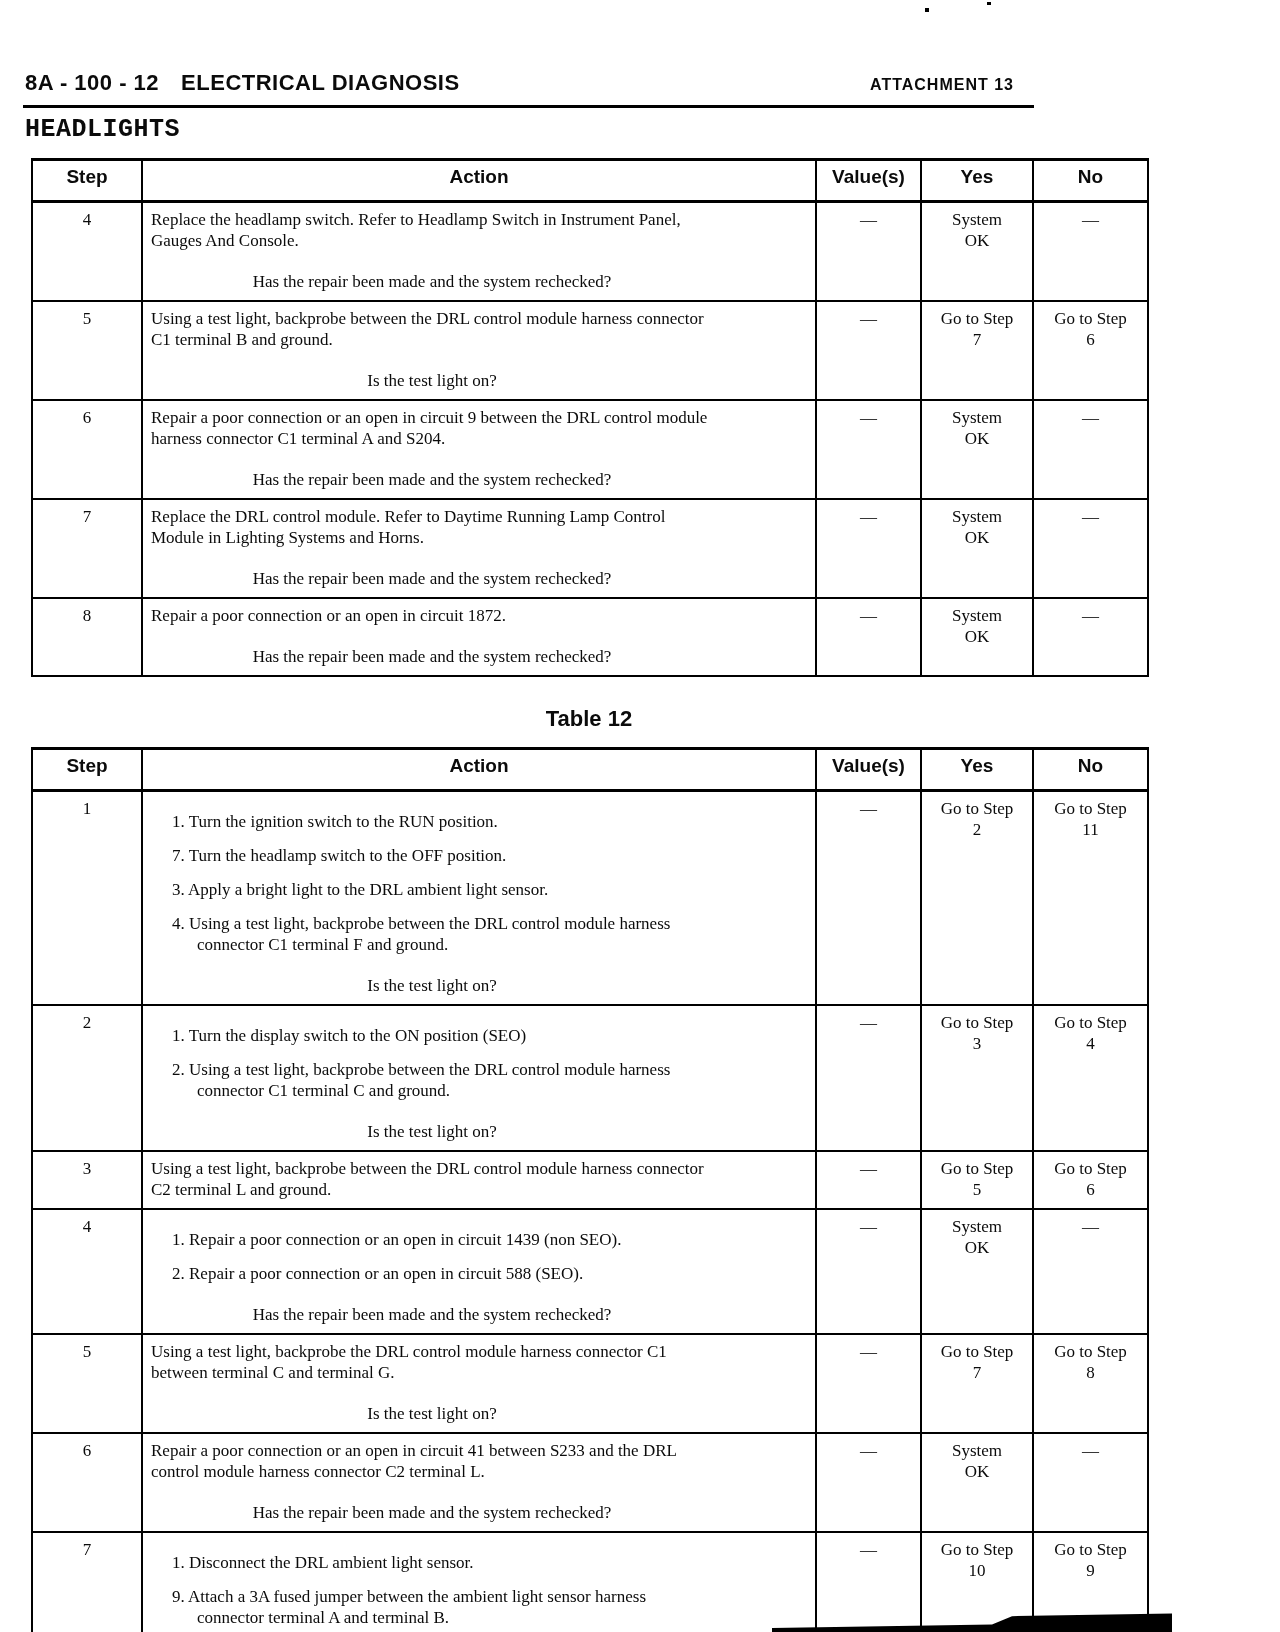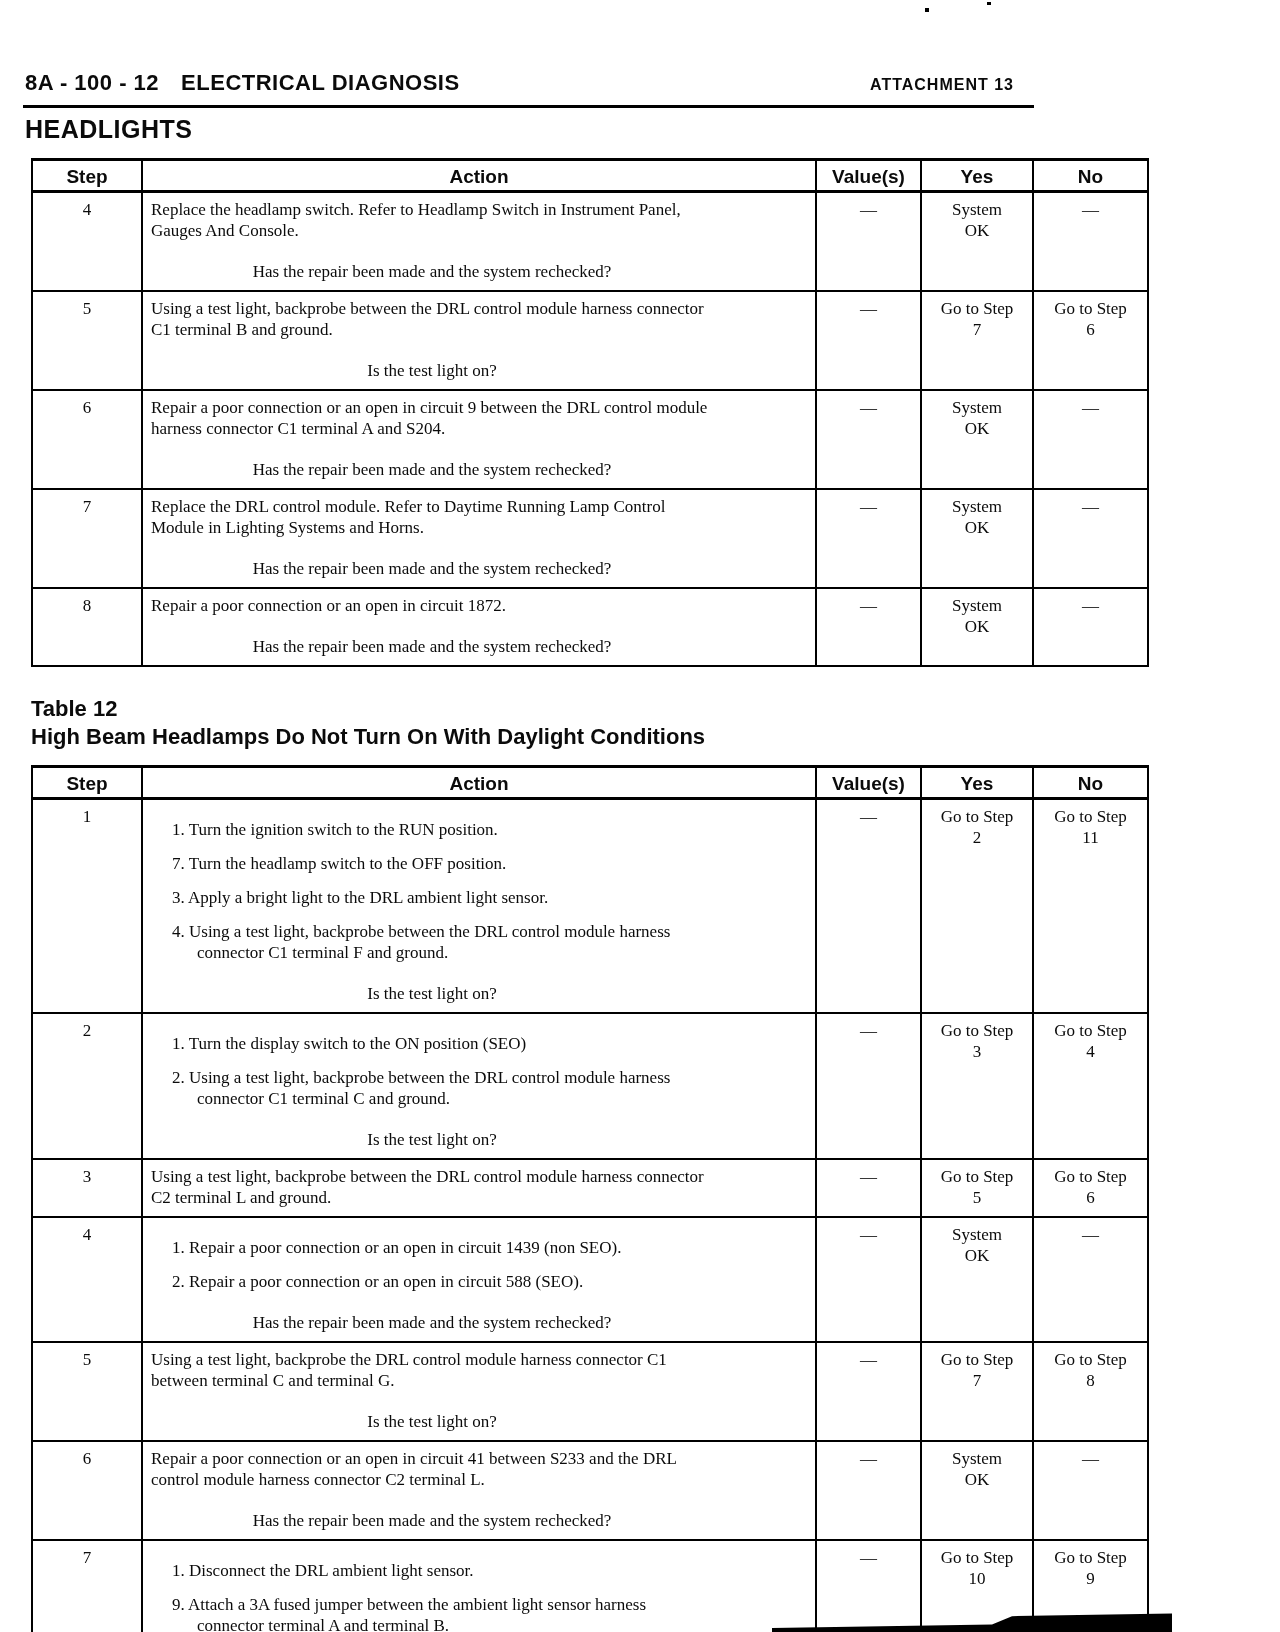--- a/index.html
+++ b/index.html
@@ -35,21 +35,21 @@
     font-size: 16px;
     letter-spacing: 1px;
     margin-right: 128px;
   }
   .head-rule {
     height: 3px;
     background: #000;
     margin: 9px 138px 0 23px;
   }
   .section-title {
-    font-family: Liberation Sans, sans-serif;
+    font-family: Liberation Mono, monospace;
     font-weight: bold;
     font-size: 25px;
     letter-spacing: 0.5px;
     margin: 7px 0 0 25px;
   }
   
   table.diag {
     border-collapse: collapse;
     table-layout: fixed;
     width: 1116px;
@@ -58,21 +58,21 @@
   }
   table.diag th, table.diag td {
     border: 2px solid #000;
   }
   table.diag thead th {
     border-bottom-width: 3px;
     border-top-width: 3px;
     font-family: "Liberation Sans", sans-serif;
     font-weight: bold;
     font-size: 19px;
-    padding: 5px 3px 2px;
+    padding: 5px 3px 12px;
     text-align: center;
   }
   table.diag td {
     vertical-align: top;
     font-size: 17px;
     line-height: 21px;
     padding: 6px 8px 8px;
   }
   td.step-col { text-align: center; }
   td.mid-col { text-align: center; white-space: pre-line; }
@@ -80,20 +80,21 @@
   .action-line { }
   .action-item { padding-left: 46px; text-indent: -25px; margin-top: 13px; }
   .question { margin-top: 20px; text-align: center; }
   
   .t2 tbody tr:last-child td { height: 160px; }
   .t2 tbody tr:last-child .question { margin-top: 44px; }
   
   .table-caption {
     width: 1116px;
     margin: 28px 0 0 31px;
+    text-align: center;
     font-family: "Liberation Sans", sans-serif;
     font-weight: bold;
     font-size: 22px;
     line-height: 28px;
   }
   .t2 { margin-top: 36px; }
   
   .speck { position: absolute; background: #000; }
   .speck-1 { left: 925px; top: 8px;  width: 4px; height: 4px; }
   .speck-2 { left: 987px; top: 2px;  width: 4px; height: 3px; }
@@ -204,21 +205,20 @@
           <td class="mid-col">—</td>
           <td class="mid-col">System
 OK</td>
           <td class="mid-col">—</td>
         </tr>
       </tbody>
   </table>
 
   <div class="table-caption">
     <div>Table 12</div>
-    <div>High Beam Headlamps Do Not Turn On With Daylight Conditions</div>
   </div>
 
   <table class="diag t2">
     <colgroup>
       <col style="width:110px">
         <col style="width:674px">
         <col style="width:105px">
         <col style="width:112px">
         <col style="width:115px">
     </colgroup>

